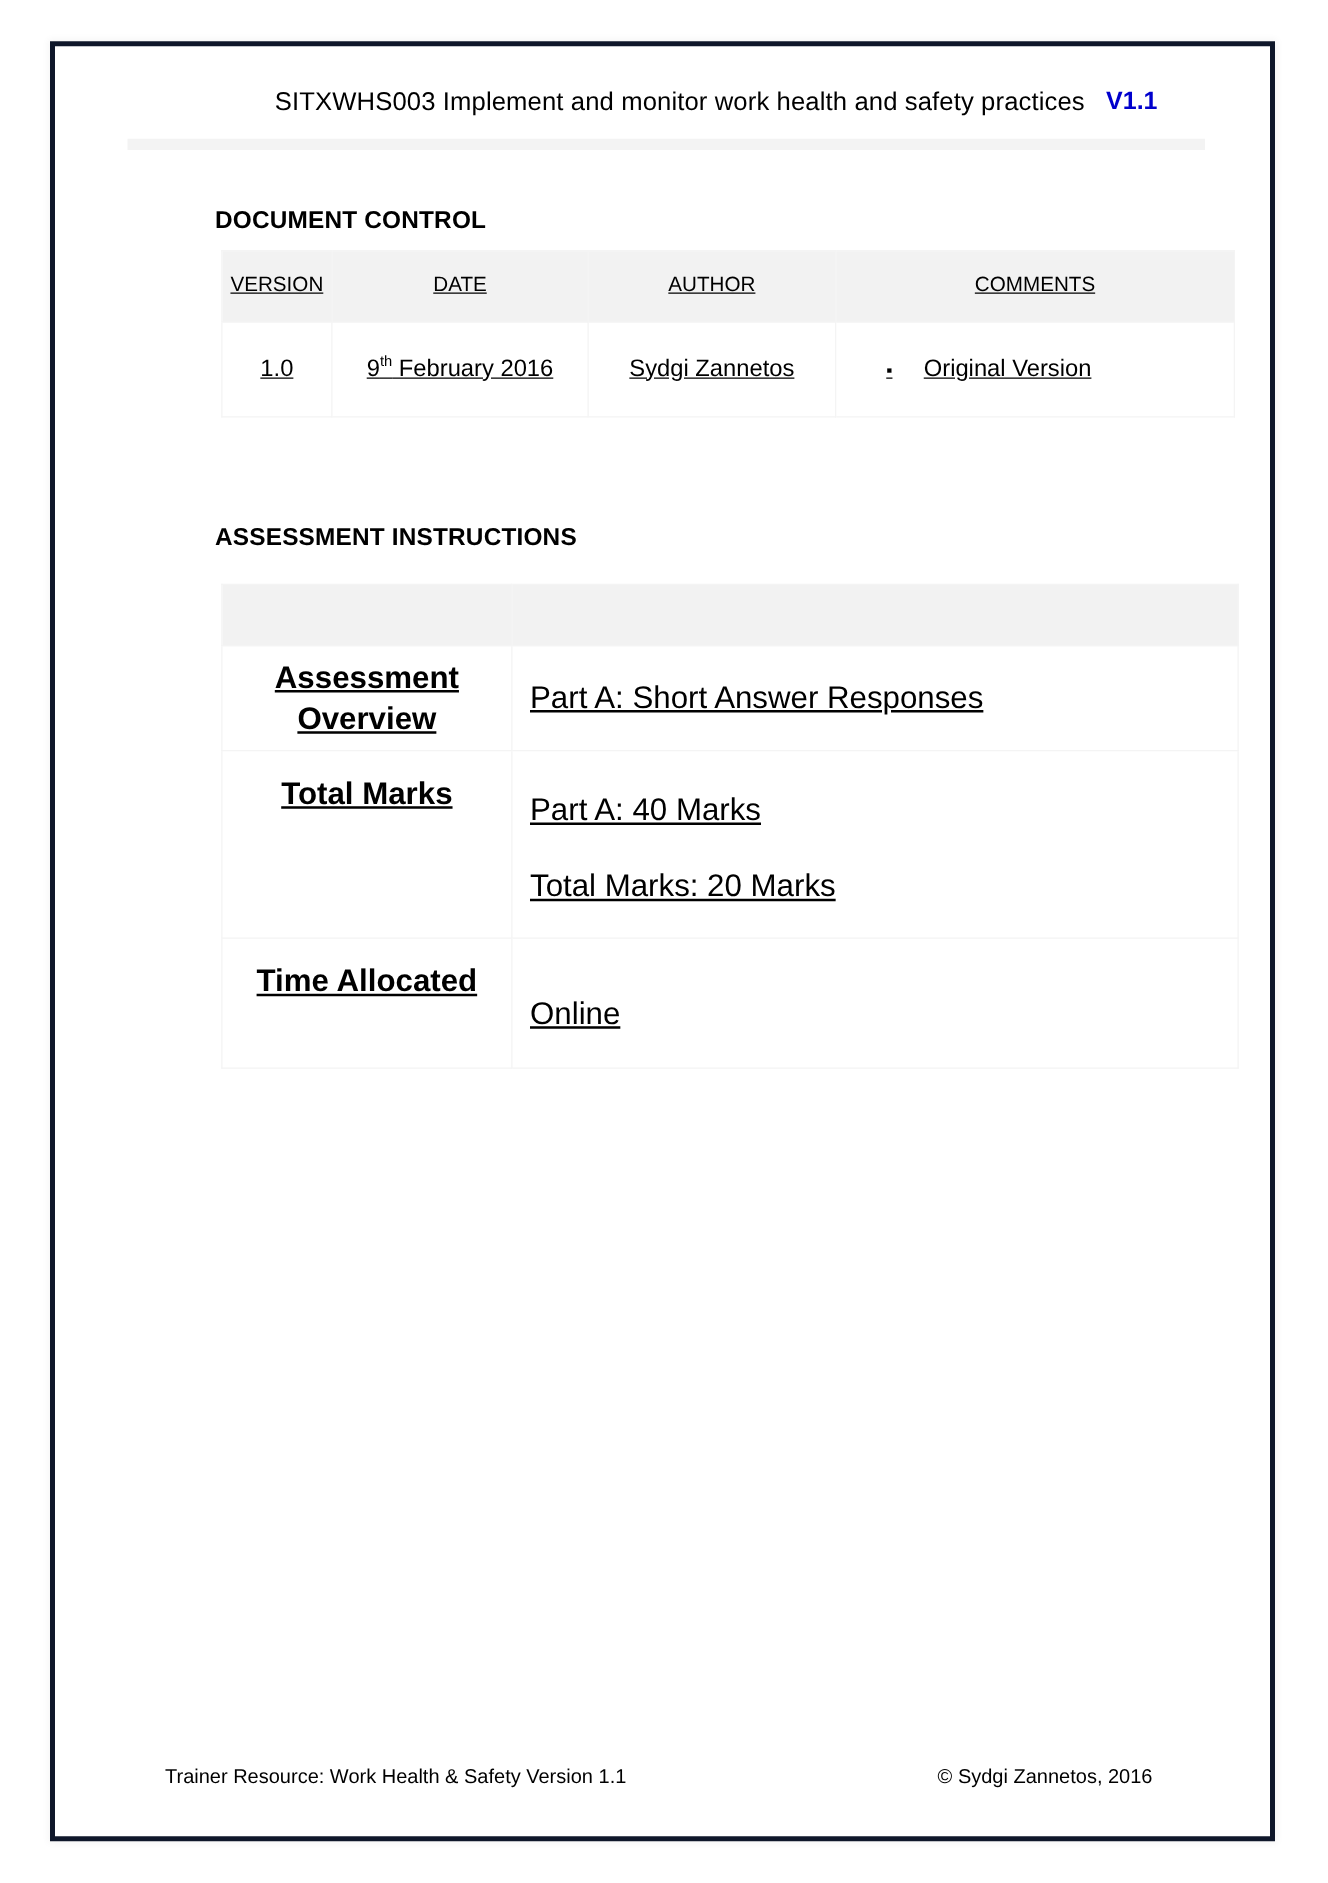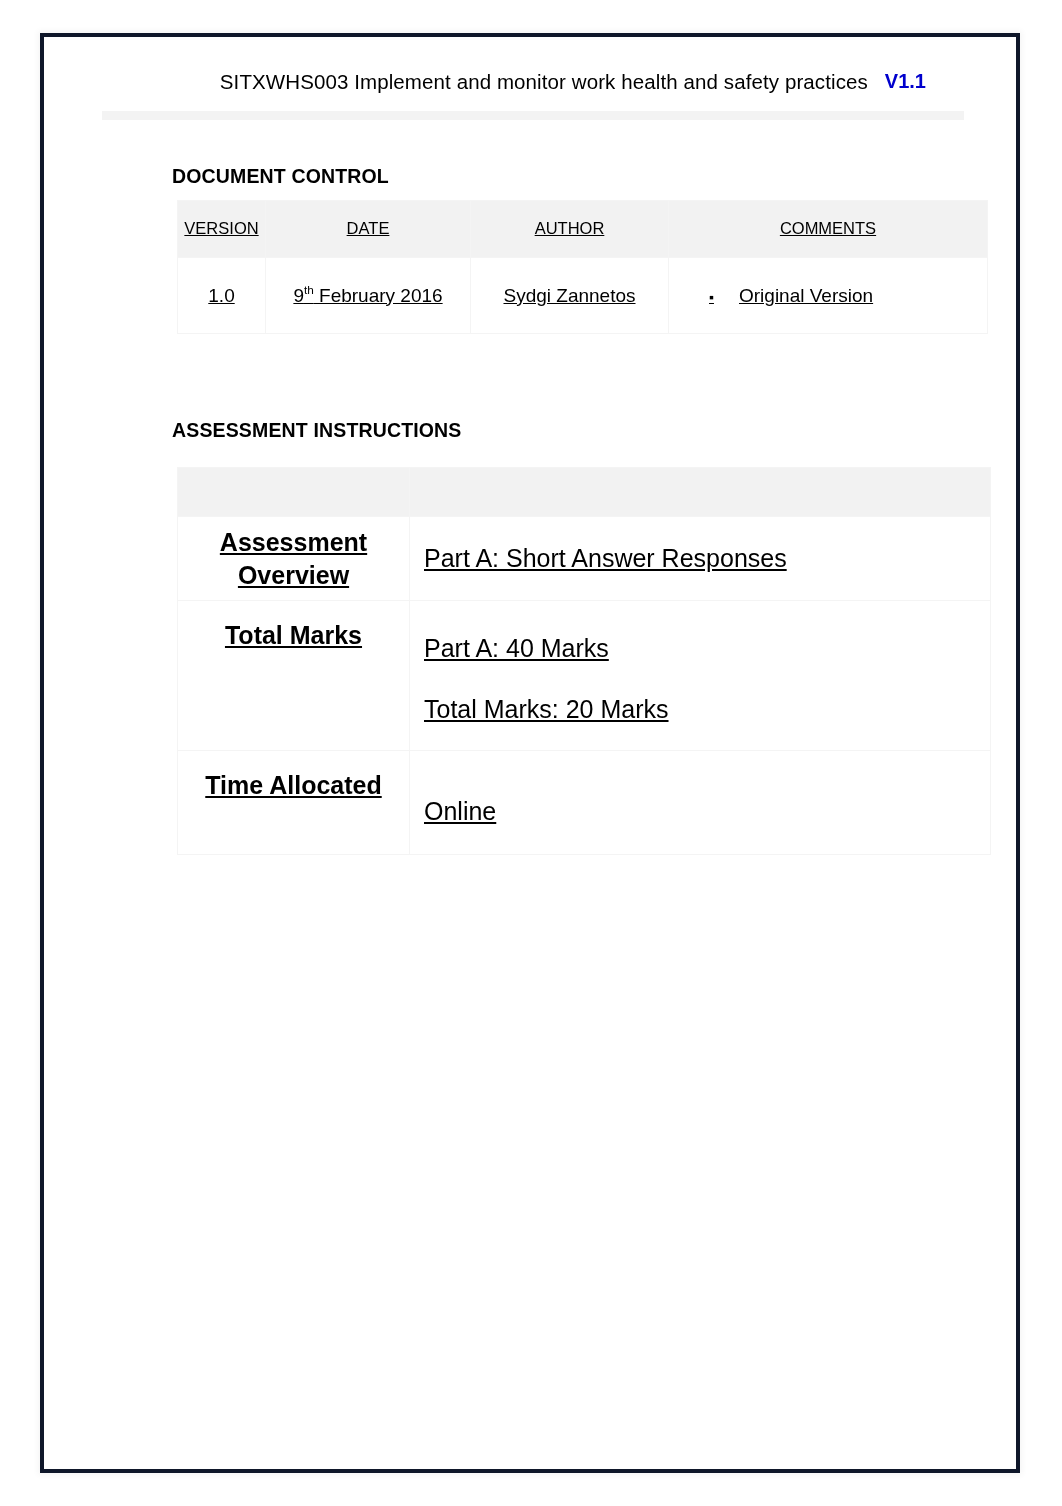--- a/index.html
+++ b/index.html
@@ -288,15 +288,19 @@
         </tr>
         <tr class="row-time">
           <td class="ai-label">Time Allocated</td>
           <td class="ai-value">
             <p>Online</p>
           </td>
         </tr>
       </tbody>
     </table>
 
+    <div class="doc-footer">
+      <span class="footer-left">Trainer Resource: Work Health &amp; Safety Version 1.1</span>
+      <span class="footer-right">© Sydgi Zannetos, 2016</span>
+    </div>
 
   </div>
 </div>
 
 </body></html>

